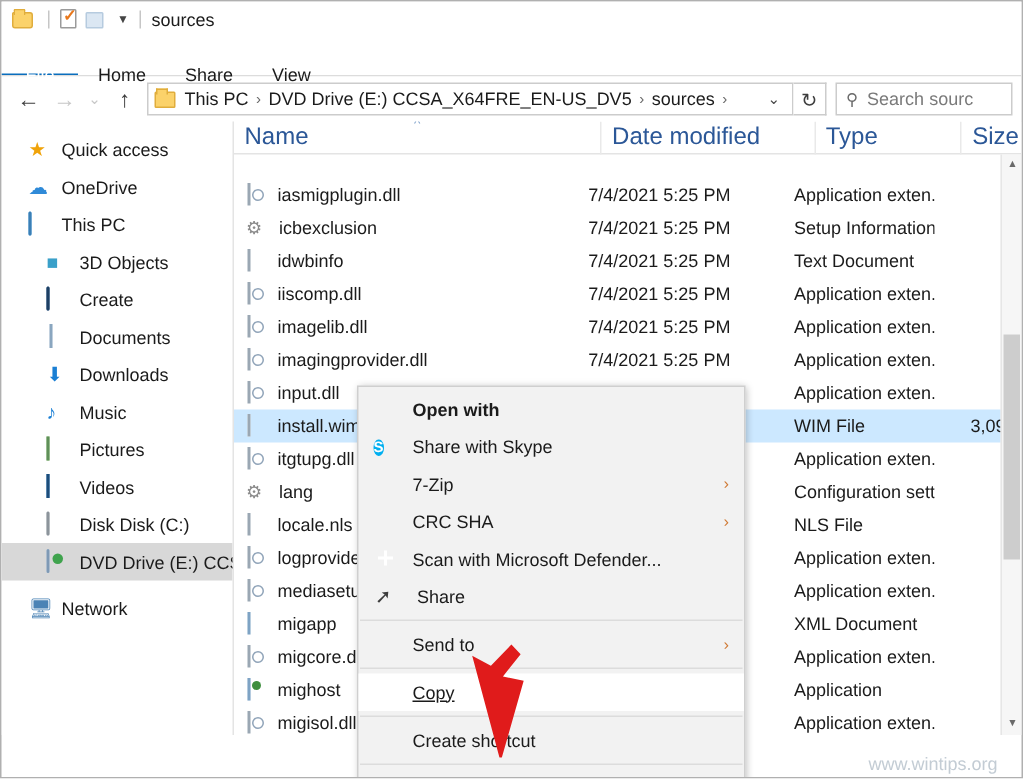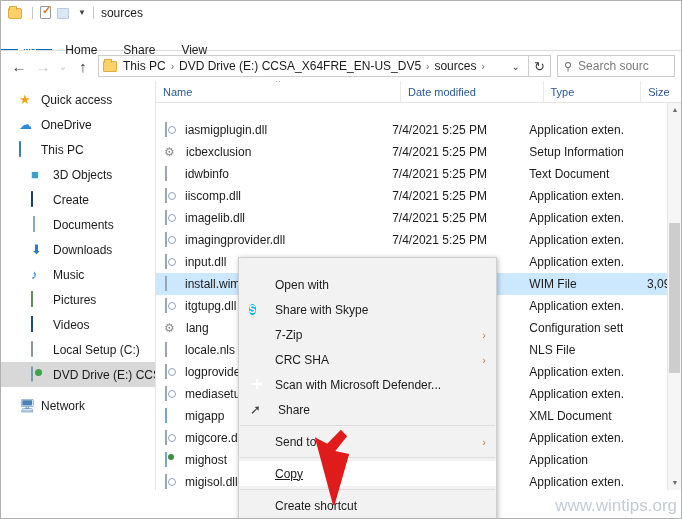--- a/index.html
+++ b/index.html
@@ -172,21 +172,21 @@
   }
   .ico-net { color: #4b83b5; font-size: 13px; line-height: 16px; }
 
   
   .filepane { flex: 1; position: relative; overflow: hidden; background: #fff; }
   .colhead {
     height: 22px; display: flex; align-items: center;
     border-bottom: 1px solid #e4e4e4; background: #fff; position: relative;
   }
   .col {
-    font-size: 11px; color: #2b5797; padding-left: 7px; height: 22px;
+    font-size: 16px; color: #2b5797; padding-left: 7px; height: 22px;
     line-height: 22px; border-right: 1px solid #e9e9e9; white-space: nowrap;
     overflow: hidden;
   }
   .col.name { width: 246px; }
   .col.date { width: 143px; }
   .col.type { width: 98px; }
   .col.size { width: 40px; border-right: none; }
   .sortmark {
     position: absolute; left: 120px; top: -4px; font-size: 9px; color: #7a9ec9;
   }
@@ -260,21 +260,21 @@
   .ctxmenu {
     position: absolute; left: 237px; top: 256px; width: 259px;
     background: #f2f2f2; border: 1px solid #cfcfcf;
     box-shadow: 1px 1px 5px rgba(0,0,0,0.28);
     padding: 2px 0; z-index: 40;
   }
   .ctxitem {
     height: 25px; display: flex; align-items: center; padding-left: 8px;
     font-size: 12px; color: #1b1b1b; position: relative;
   }
-  .ctxitem.bold { font-weight: normal; padding-left: 36px; margin-top: 12px; }
+  .ctxitem.bold { font-weight: bold; padding-left: 36px; }
   .ctxitem.hl { background: #ffffff; text-decoration: underline; }
   .ctx-ico { width: 20px; height: 16px; margin-right: 8px; flex: none; position: relative; }
   .ctx-label { flex: 1; }
   .ctx-arrow { font-size: 11px; color: #d07a35; padding-right: 10px; }
   .ctx-sep { height: 1px; background: #dcdcdc; margin: 3px 1px; }
   .ico-skype {
     width: 15px; height: 15px; border-radius: 50%; background: #00aff0;
     color: #fff; font-size: 10px; font-weight: bold; text-align: center;
     line-height: 15px; margin-left: 2px;
   }
@@ -292,21 +292,21 @@
   }
   .ctx-indent { padding-left: 36px; }
 
   
   .cursor {
     position: absolute; left: 303px; top: 424px; z-index: 60;
     pointer-events: none;
   }
 
   .watermark {
-    position: absolute; right: 4px; bottom: 2px; font-size: 17px;
+    position: absolute; right: 16px; bottom: 2px; font-size: 12px;
     color: #c3ccd4; z-index: 50; font-family: "Liberation Sans", sans-serif;
   }
 </style>
 </head>
 <body>
 
 <div id="app">
 
   <div class="titlebar">
     <div class="qa-icon">
@@ -391,21 +391,21 @@
       <div class="nav-item indent">
         <span class="nav-ico"><span class="ico-pic"></span></span>
         <span>Pictures</span>
       </div>
       <div class="nav-item indent">
         <span class="nav-ico"><span class="ico-vid"></span></span>
         <span>Videos</span>
       </div>
       <div class="nav-item indent">
         <span class="nav-ico"><span class="ico-disk"></span></span>
-        <span>Local Setup (C:)</span>
+        <span>Disk Disk (C:)</span>
       </div>
       <div class="nav-item indent sel">
         <span class="nav-ico"><span class="ico-dvd"></span></span>
         <span>DVD Drive (E:) CCSA</span>
       </div>
       <div class="nav-item" style="margin-top:6px;">
         <span class="nav-ico ico-net">🖥</span>
         <span>Network</span>
       </div>
     </div>

